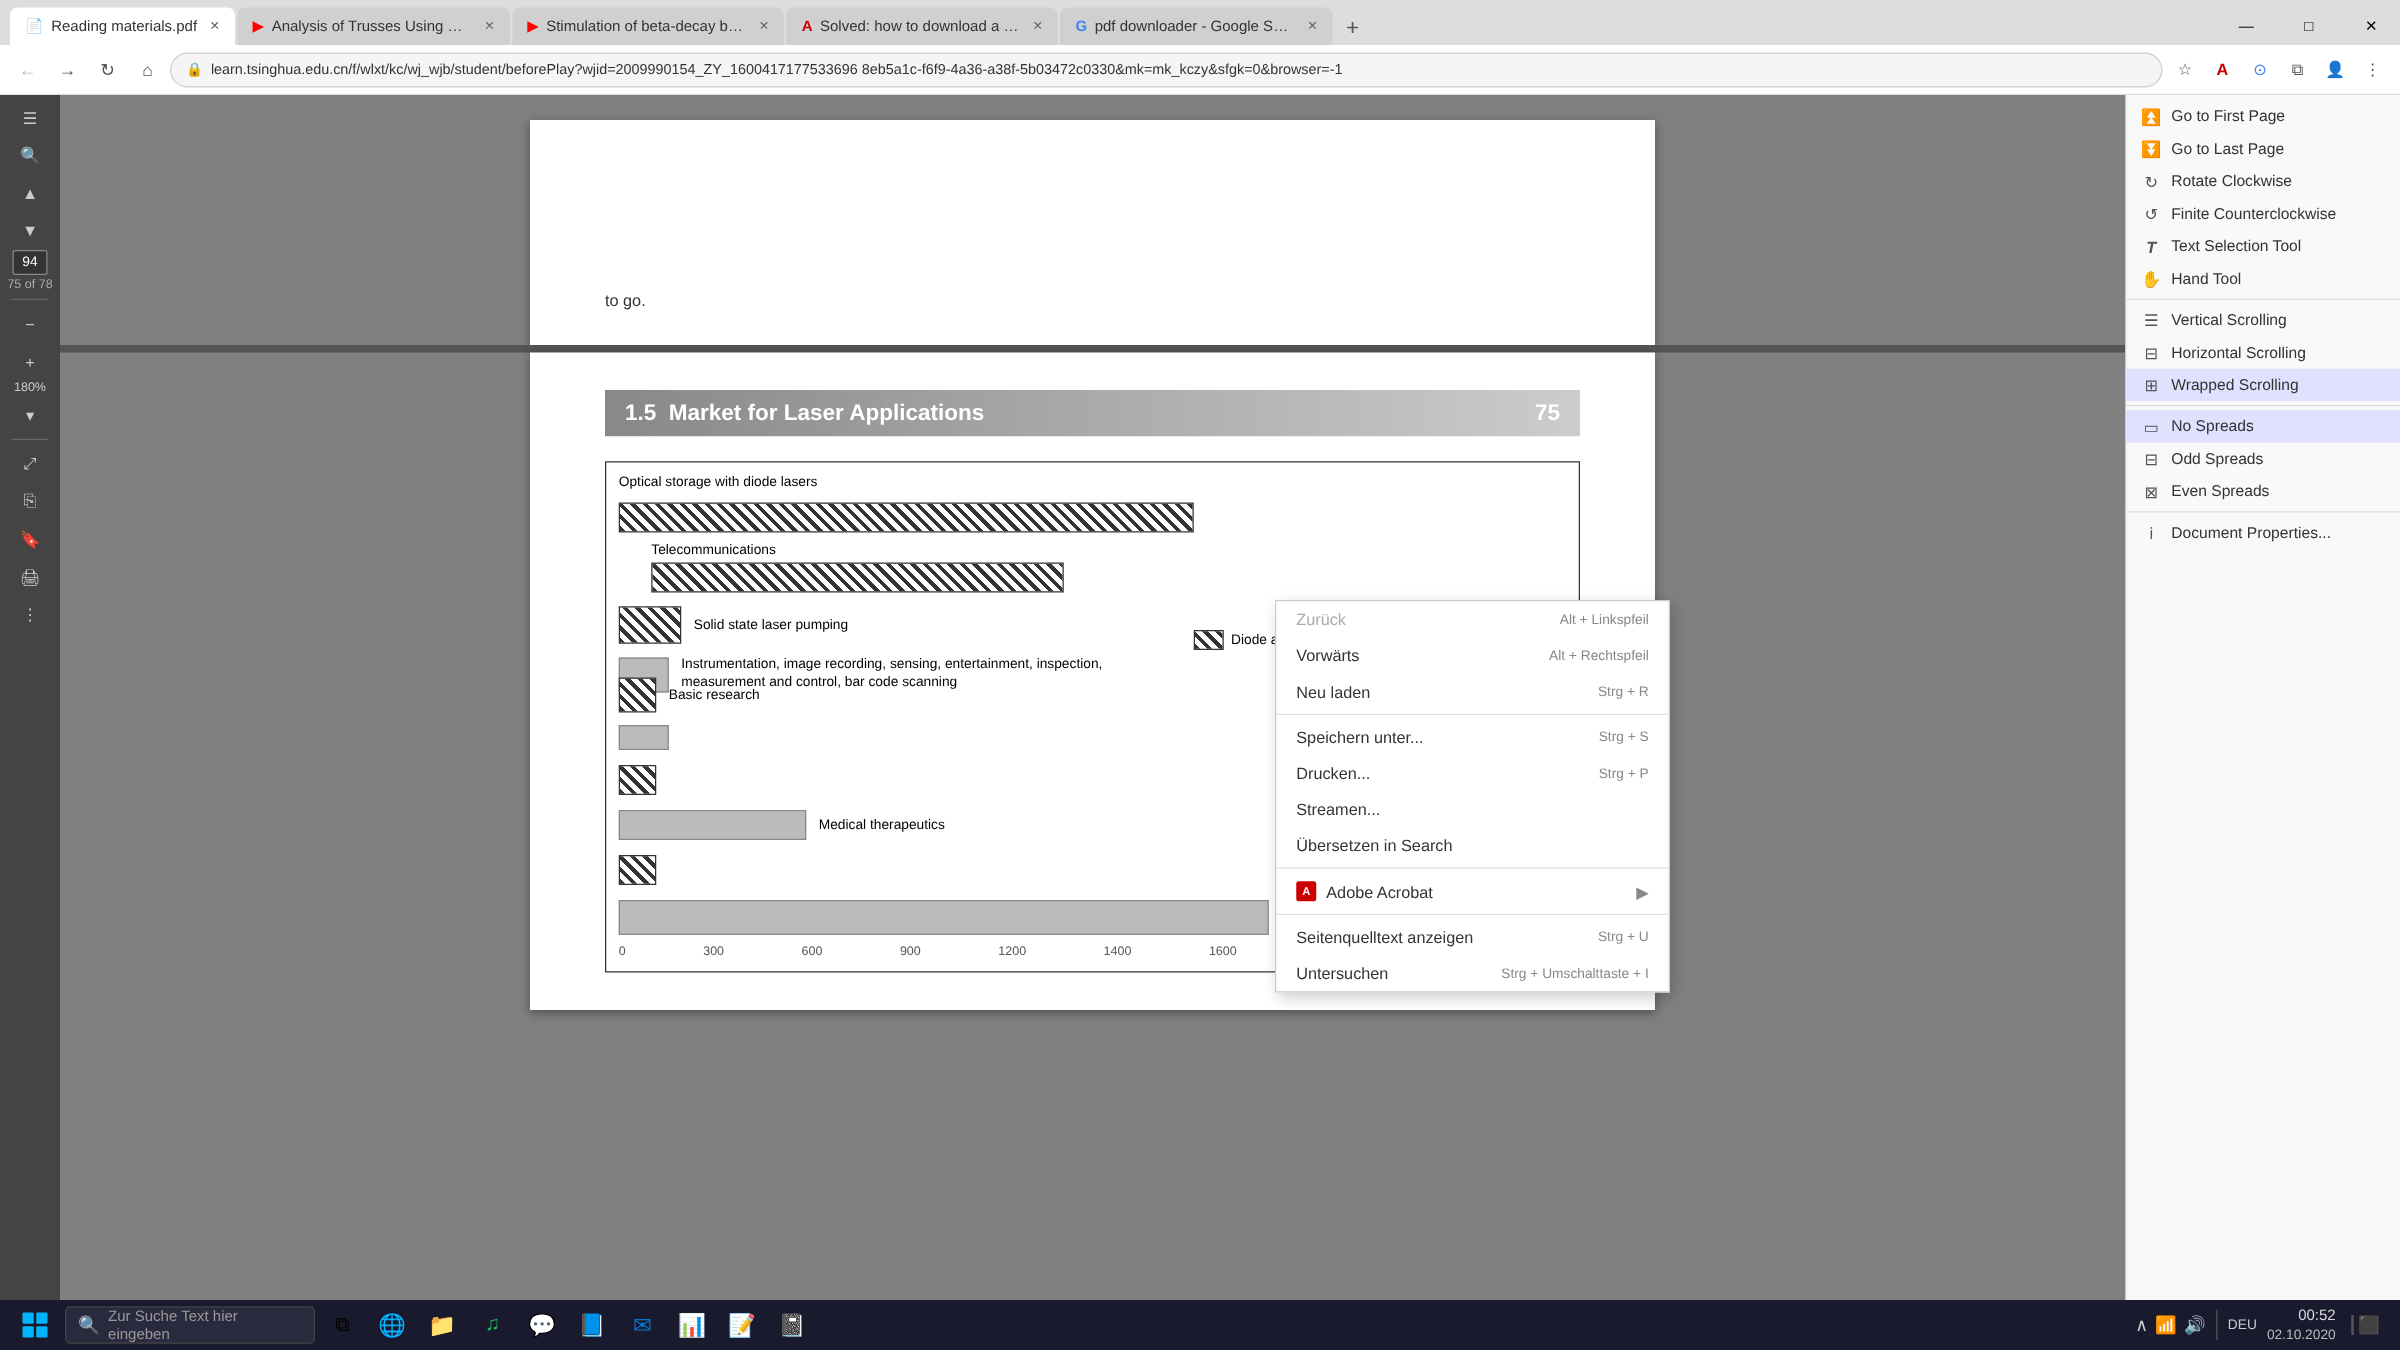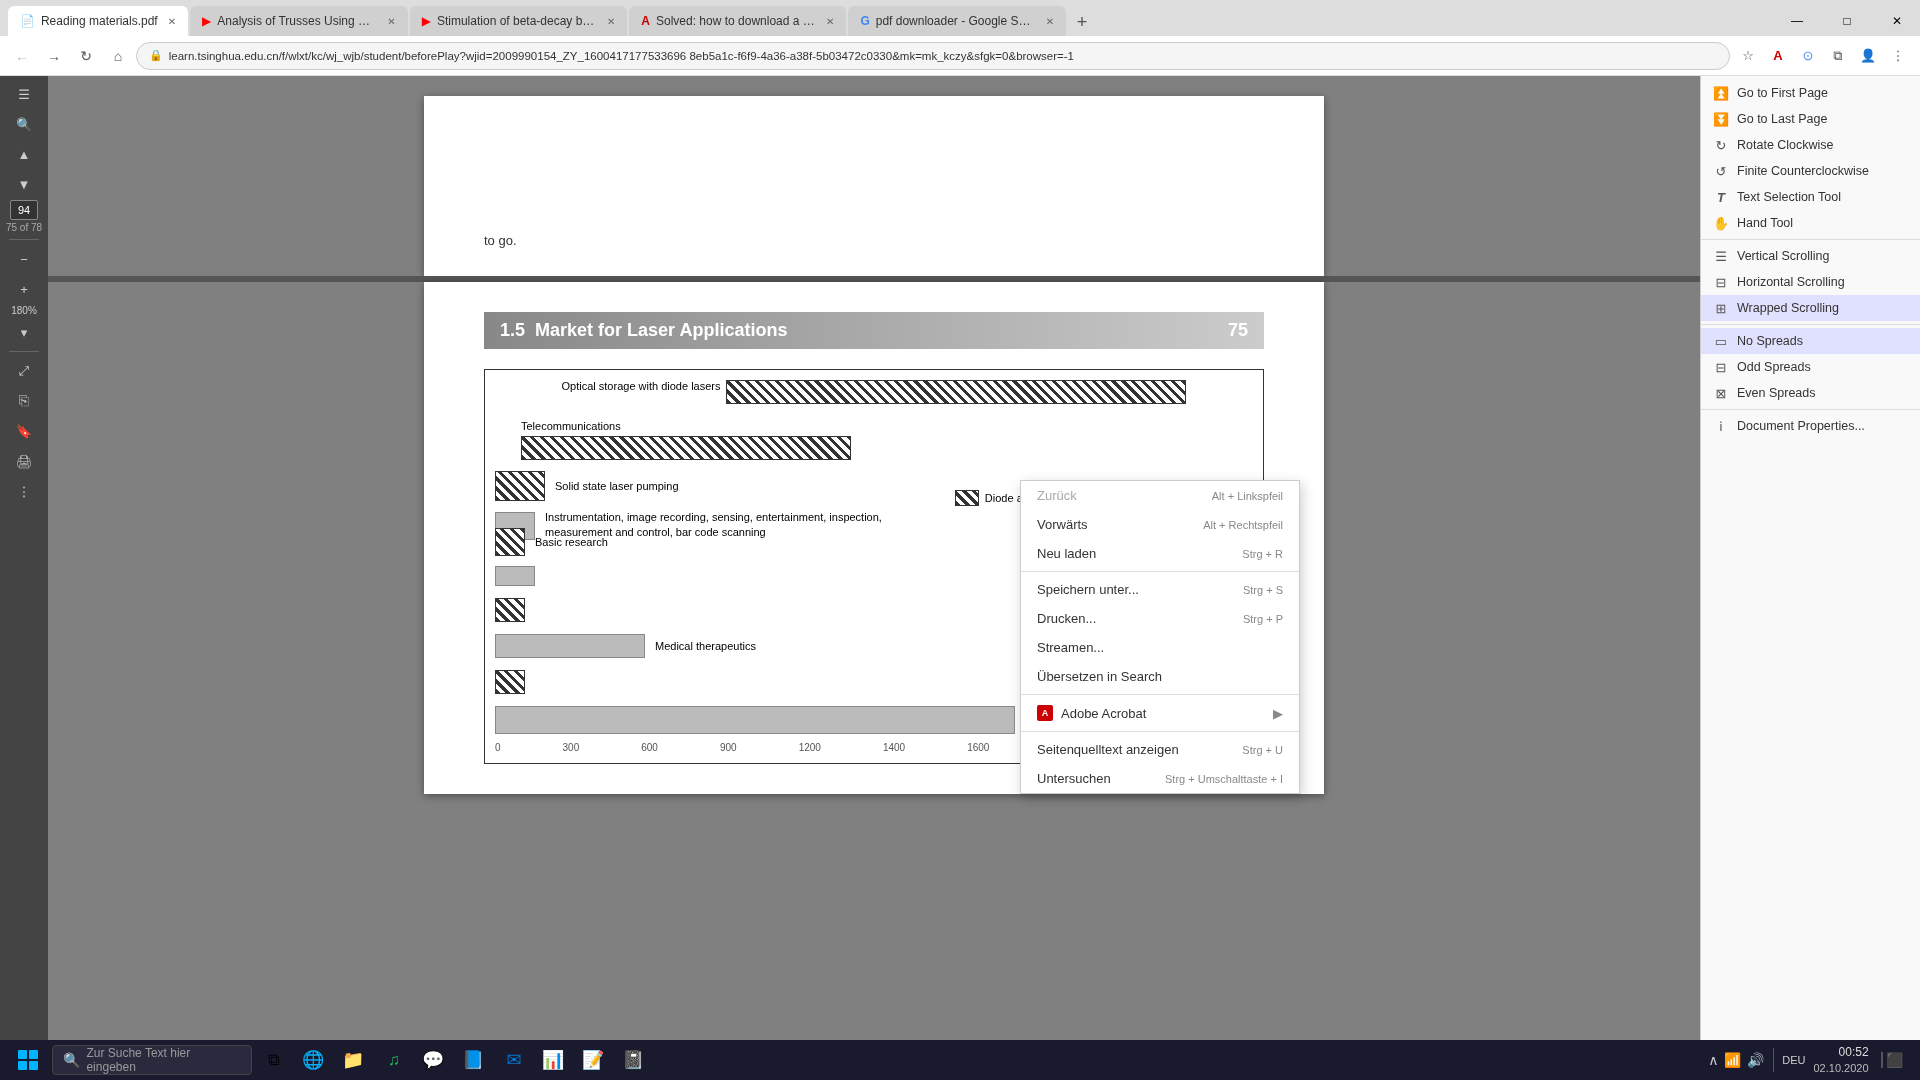--- a/index.html
+++ b/index.html
@@ -47,21 +47,21 @@
     .legend-box-gray { width: 24px; height: 16px; background: #bbb; border: 1px solid #888; }
 
     
     .pdf-right-panel { width: 220px; min-width: 220px; background: #f9f9f9; border-left: 1px solid #ccc; display: flex; flex-direction: column; padding: 4px 0; }
     .panel-item { display: flex; align-items: center; gap: 8px; padding: 5px 12px; cursor: pointer; font-size: 12.5px; color: #333; }
     .panel-item.active { background: #e0e0ff; }
     .panel-separator { height: 1px; background: #ddd; margin: 3px 0; }
     .panel-icon { width: 16px; height: 16px; display: flex; align-items: center; justify-content: center; flex-shrink: 0; font-size: 13px; color: #555; }
 
     
-    .context-menu { position: absolute; top: 480px; left: 1020px; background: #fff; border: 1px solid #ccc; box-shadow: 2px 4px 12px rgba(0,0,0,0.2); width: 280px; z-index: 100; font-size: 13px; }
+    .context-menu { position: absolute; top: 480px; left: 1020px; background: #fff; border: 1px solid #ccc; box-shadow: 2px 4px 12px rgba(0,0,0,0.2); width: 316px; z-index: 100; font-size: 13px; }
     .ctx-item { display: flex; align-items: center; justify-content: space-between; padding: 7px 16px; cursor: pointer; color: #333; }
     .ctx-item.disabled { color: #aaa; cursor: default; }
     .ctx-shortcut { color: #888; font-size: 11px; white-space: nowrap; }
     .ctx-separator { height: 1px; background: #e0e0e0; margin: 3px 0; }
     .ctx-item-label { display: flex; align-items: center; gap: 8px; }
     .ctx-arrow { color: #888; }
     .acrobat-icon { width: 16px; height: 16px; background: #cc0000; border-radius: 2px; display: flex; align-items: center; justify-content: center; color: #fff; font-size: 9px; font-weight: bold; }
 
     
     .taskbar { position: fixed; bottom: 0; left: 0; width: 1920px; height: 40px; background: #1a1a2e; display: flex; align-items: center; padding: 0 8px; gap: 4px; z-index: 200; }
@@ -194,21 +194,21 @@
       <div class="pdf-page-bottom">
 
         <div class="section-header">
           <span>1.5&nbsp;&nbsp;Market for Laser Applications</span>
           <span>75</span>
         </div>
 
         <div class="chart-area">
 
           <div class="chart-row">
-            <div style="font-size:11px; display:flex; gap:6px; min-height:32px; justify-content:center; position:relative; width:100%;">
+            <div style="font-size:11px; display:flex; flex-direction:column; gap:6px; min-height:32px; justify-content:center; position:relative; width:100%;">
               <div style="font-size:11px; margin-bottom:4px;">Optical storage with diode lasers</div>
               <div class="bar-hatched" style="width:460px;"></div>
             </div>
           </div>
 
           <div class="chart-row" style="margin-top:8px;margin-left:26px;">
             <div style="width:100%;">
               <div style="font-size:11px; margin-bottom:4px;">Telecommunications</div>
               <div class="bar-hatched" style="width:330px;"></div>
             </div>

